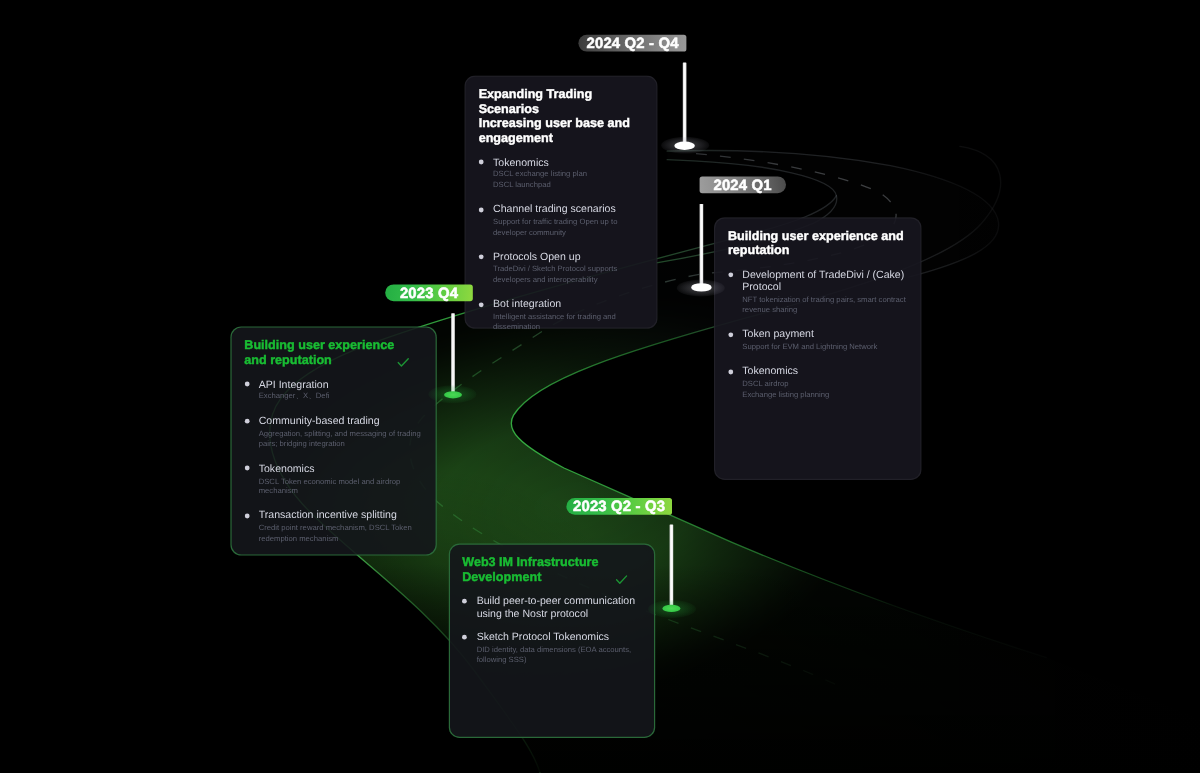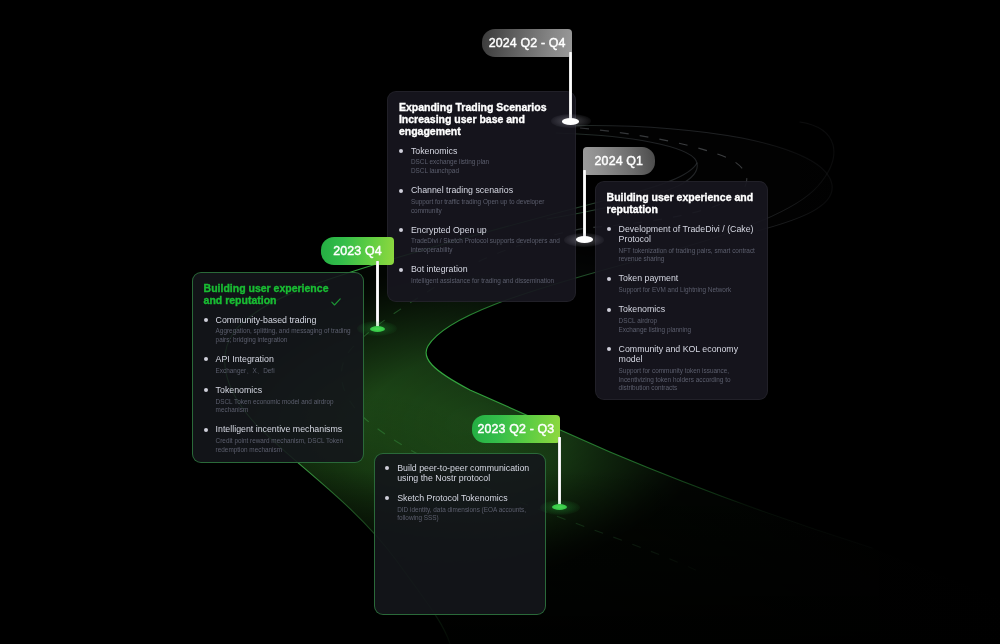--- a/index.html
+++ b/index.html
@@ -24,32 +24,32 @@
   ul.items li{position:relative;padding-left:12px;margin-bottom:9.4px;}
   ul.items li:last-child{margin-bottom:0;}
   .dot{position:absolute;left:0;top:3.5px;width:4px;height:4px;border-radius:50%;
        background:#cfcfda;}
   .itm-title{color:#d6d8e3;font-size:8.8px;line-height:10.5px;}
   .itm-desc{color:#5c5f6e;font-size:6.4px;line-height:8.6px;margin-top:2.4px;white-space:pre-line;}
 
   
   .flag{position:absolute;left:0;top:0;width:0;height:0;}
   .banner{position:absolute;display:flex;align-items:center;justify-content:center;
-          font-weight:400;color:#fff;white-space:nowrap;
-          border-radius:13px 4px 4px 13px;height:28px;font-size:12.4px;
+          font-weight:700;color:#fff;white-space:nowrap;
+          border-radius:13px 4px 4px 13px;height:14px;font-size:12.4px;
           letter-spacing:.15px;box-sizing:border-box;-webkit-text-stroke:0.45px #fff;}
   .banner.green{background:linear-gradient(96deg,#24ae43 0%,#33bd4a 30%,#5ecd42 65%,#8fd83f 100%);}
   .banner.grey{background:linear-gradient(98deg,#3a3a3a 0%,#5e5e5e 35%,#868686 75%,#9a9a9a 100%);}
   .pole{position:absolute;width:3.2px;background:linear-gradient(90deg,#d8d8d8,#ffffff 45%,#e8e8e8);border-radius:0.5px;}
   .basewrap{position:absolute;}
   .base-glow{position:absolute;border-radius:50%;}
   .base-core{position:absolute;border-radius:50%;}
 
   
-  #card-2024q2q4{left:387.3px;top:63.1px;width:189px;height:210.7px;margin-top:28px;}
+  #card-2024q2q4{left:387.3px;top:63.1px;width:161px;height:210.7px;}
   #card-2024q1  {left:595px;top:181px;width:173.3px;height:219px;}
   #card-2023q4  {left:192px;top:272px;width:172.4px;height:191.4px;}
   #card-2023q2q3{left:373.6px;top:452.5px;width:172.8px;height:162.5px;}
   #card-2023q4 .check{right:11.5px;top:16px;}
   #card-2023q4 .card-title{max-width:132px;}
   #card-2023q2q3 .check{right:11.5px;top:16px;}
 
   #flag-2024q2q4 .banner{left:482.4px;top:29.4px;width:89.6px;}
   #flag-2024q2q4 .pole  {left:569.3px;top:52px;height:70px;}
   #flag-2024q2q4 .basewrap{left:570.9px;top:121.3px;}
@@ -211,21 +211,21 @@
         <div class="itm-desc">DSCL exchange listing plan
 DSCL launchpad</div>
         </li>
       <li>
           <span class="dot"></span>
         <div class="itm-title">Channel trading scenarios</div>
         <div class="itm-desc">Support for traffic trading Open up to developer community</div>
         </li>
       <li>
           <span class="dot"></span>
-        <div class="itm-title">Encrypted Open up</div>
+        <div class="itm-title">Protocols Open up</div>
         <div class="itm-desc">TradeDivi / Sketch Protocol supports developers and interoperability</div>
         </li>
       <li>
           <span class="dot"></span>
         <div class="itm-title">Bot integration</div>
         <div class="itm-desc">Intelligent assistance for trading and dissemination</div>
         </li>
     </ul>
   </div>
 
@@ -242,61 +242,62 @@
       <li>
           <span class="dot"></span>
         <div class="itm-title">Token payment</div>
         <div class="itm-desc">Support for EVM and Lightning Network</div>
         </li>
       <li>
           <span class="dot"></span>
         <div class="itm-title">Tokenomics</div>
         <div class="itm-desc">DSCL airdrop
 Exchange listing planning</div>
-        </li>
-      <li>
-          <span class="dot"></span>
-        <div class="itm-title">Community and KOL economy model</div>
-        <div class="itm-desc">Support for community token issuance, Incentivizing token holders according to distribution contracts</div>
         </li>
     </ul>
   </div>
 
   <div class="card done" id="card-2023q4">
     <div class="card-head">
       <div class="card-title">Building user experience and reputation</div>
       <svg class="check" width="10" height="8" viewBox="0 0 10 8">
           <path d="M0.8 4.1 L3.5 7.0 L9.2 0.9" fill="none" stroke="#1c9434" stroke-width="1.15" stroke-linecap="round" stroke-linejoin="round"></path>
         </svg>
     </div>
     <ul class="items">
       <li>
           <span class="dot"></span>
+        <div class="itm-title">API Integration</div>
+        <div class="itm-desc">Exchanger、X、Defi</div>
+        </li>
+      <li>
+          <span class="dot"></span>
         <div class="itm-title">Community-based trading</div>
         <div class="itm-desc">Aggregation, splitting, and messaging of trading pairs; bridging integration</div>
         </li>
       <li>
           <span class="dot"></span>
-        <div class="itm-title">API Integration</div>
-        <div class="itm-desc">Exchanger、X、Defi</div>
-        </li>
-      <li>
-          <span class="dot"></span>
         <div class="itm-title">Tokenomics</div>
         <div class="itm-desc">DSCL Token economic model and airdrop mechanism</div>
         </li>
       <li>
           <span class="dot"></span>
-        <div class="itm-title">Intelligent incentive mechanisms</div>
+        <div class="itm-title">Transaction incentive splitting</div>
         <div class="itm-desc">Credit point reward mechanism, DSCL Token redemption mechanism</div>
         </li>
     </ul>
   </div>
 
   <div class="card done" id="card-2023q2q3">
+    <div class="card-head">
+      <div class="card-title">Web3 IM Infrastructure Development</div>
+      <svg class="check" width="10" height="8" viewBox="0 0 10 8">
+          <path d="M0.8 4.1 L3.5 7.0 L9.2 0.9" fill="none" stroke="#1c9434" stroke-width="1.15" stroke-linecap="round" stroke-linejoin="round"></path>
+        </svg>
+    </div>
     <ul class="items">
       <li>
           <span class="dot"></span>
         <div class="itm-title">Build peer-to-peer communication using the Nostr protocol</div>
         </li>
       <li>
           <span class="dot"></span>
         <div class="itm-title">Sketch Protocol Tokenomics</div>
         <div class="itm-desc">DID identity, data dimensions (EOA accounts, following SSS)</div>
         </li>

